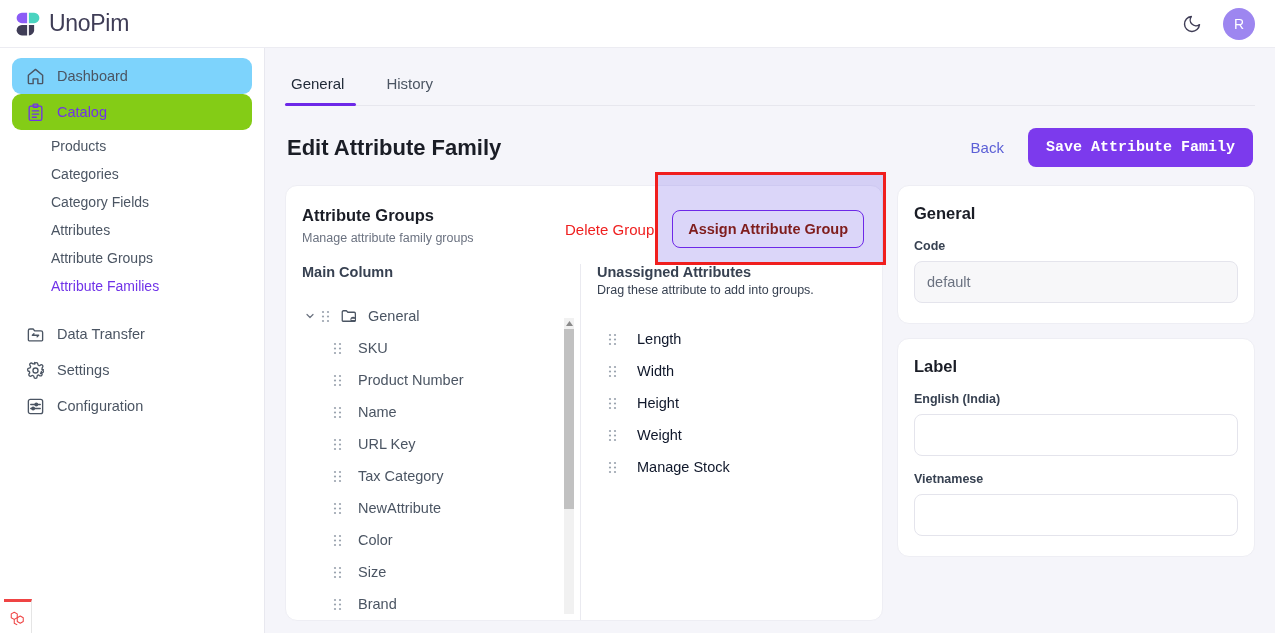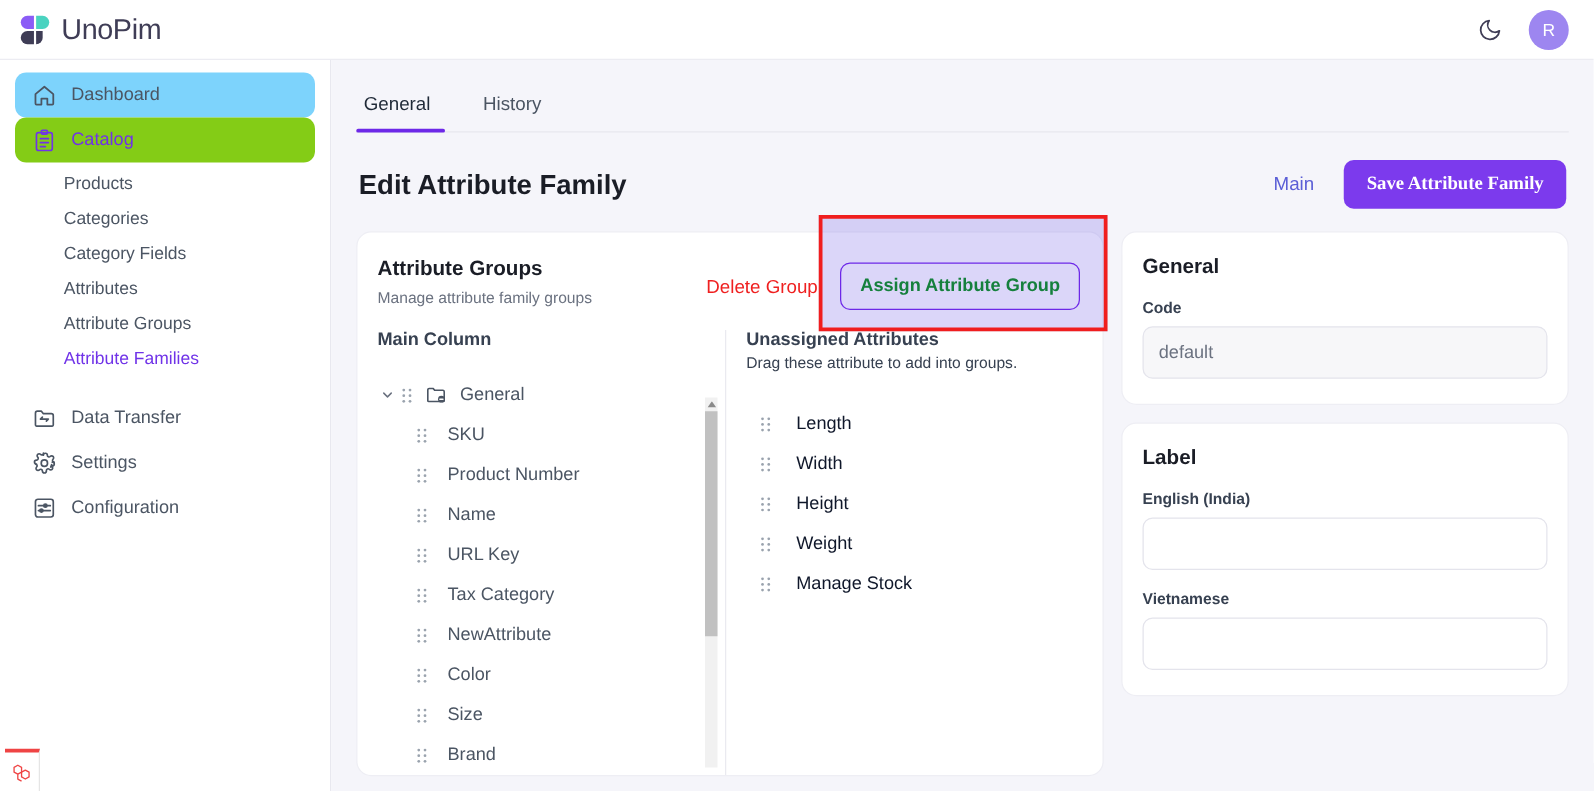--- a/index.html
+++ b/index.html
@@ -103,21 +103,21 @@
     padding: 22px 2px 18px 2px;
   }
   .page-title { font-size: 22px; font-weight: bold; color: #1a1d26; }
   .head-actions { display: flex; align-items: center; gap: 18px; }
   .link-btn { font-size: 15px; color: #5b5fd6; cursor: pointer; padding: 4px 6px; }
   .primary-btn {
     background: #7c3aed; color: #ffffff;
     font-size: 15px; font-weight: bold;
     border: none; border-radius: 8px;
     padding: 11px 18px; cursor: pointer;
-    font-family: Liberation Serif, serif;
+    font-family: Liberation Mono, monospace;
   }
 
   
   .content { display: flex; gap: 14px; align-items: flex-start; }
   .card {
     background: #ffffff;
     border: 1px solid #eeeef4;
     border-radius: 12px;
   }
   .left-card { flex: 1 1 auto; min-width: 0; }
@@ -125,21 +125,21 @@
 
   .card-head {
     display: flex; align-items: flex-start; justify-content: space-between;
     padding: 20px 18px 16px 16px;
   }
   .card-title { font-size: 16.5px; font-weight: bold; color: #1a1d26; }
   .card-sub { font-size: 12.5px; color: #6b7280; margin-top: 6px; }
   .card-head-actions { display: flex; align-items: center; gap: 14px; padding-top: 4px; }
   .danger-link { font-size: 15px; color: #ef2020; cursor: pointer; padding: 4px 4px; }
   .outline-btn {
-    background: transparent; color: #15803d;
+    background: transparent; color: #7f1d1d;
     border: 1.5px solid #6d28e8; border-radius: 8px;
     font-size: 14.5px; font-weight: bold;
     padding: 10px 15px; cursor: pointer;
     font-family: inherit;
     position: relative; z-index: 3;
   }
 
   .columns { display: flex; padding: 0 0 0 0; }
   .col-main { width: 294px; flex: 0 0 294px; padding: 0 0 0 16px; position: relative; }
   .col-divider { width: 1px; background: #eaeaf0; margin: 0 0 0 0; align-self: stretch; }
@@ -307,21 +307,21 @@
     <div class="main">
 
       <div class="tabs">
         <div class="tab active">General</div>
         <div class="tab">History</div>
       </div>
 
       <div class="page-head">
         <div class="page-title">Edit Attribute Family</div>
         <div class="head-actions">
-          <div class="link-btn">Main</div>
+          <div class="link-btn">Back</div>
           <button class="primary-btn">Save Attribute Family</button>
         </div>
       </div>
 
       <div class="content">
 
         <div class="card left-card">
           <div class="card-head">
             <div>
               <div class="card-title">Attribute Groups</div>

